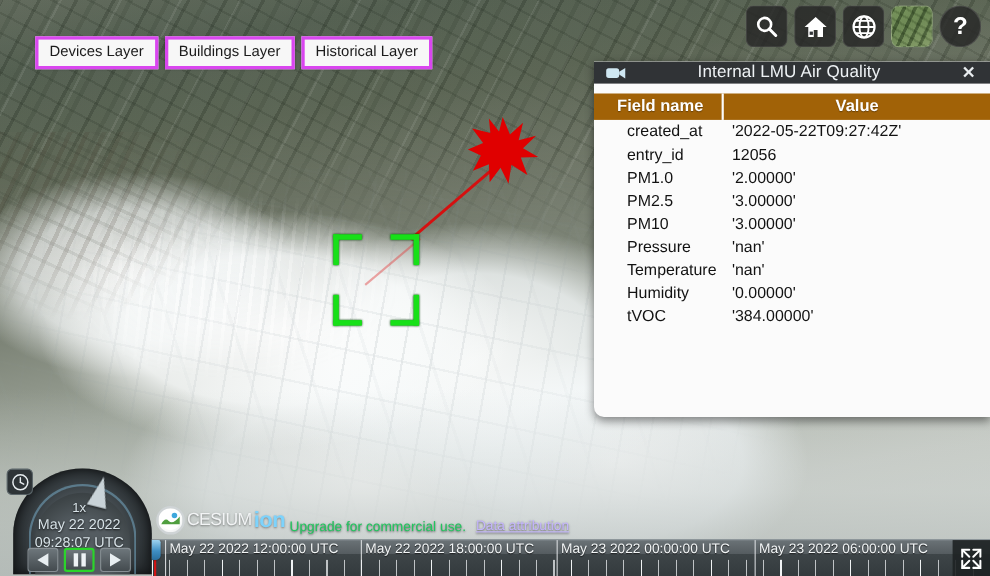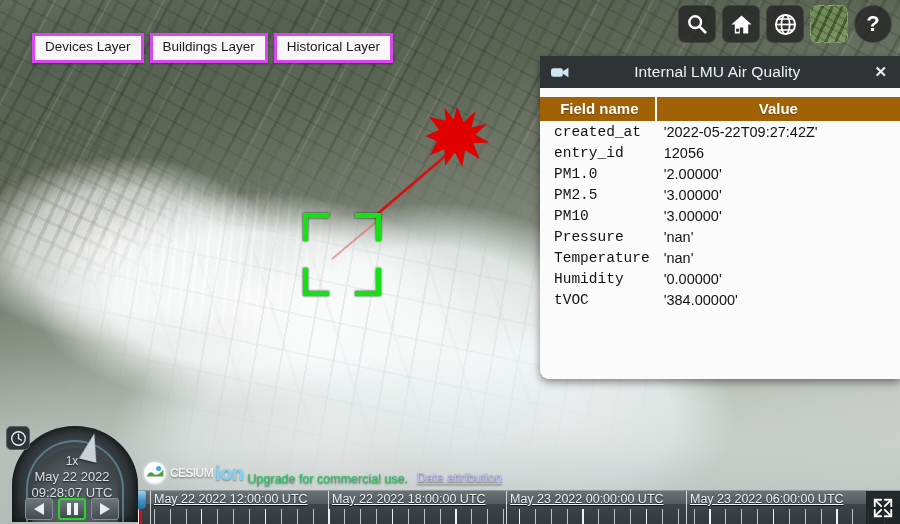--- a/index.html
+++ b/index.html
@@ -157,21 +157,21 @@
   .info-panel {
     position: absolute; left: 540px; top: 56px;
     width: 360px; height: 323px;
     background: #fbfbfb;
     border-radius: 0 0 0 9px;
     box-shadow: 0 3px 9px rgba(0,0,0,.45);
     z-index: 30;
     overflow: hidden;
   }
   .ip-header {
-    height: 32px;
+    height: 20px;
     background: #303336;
     display: flex; align-items: center;
     padding: 0 9px 0 11px;
     position: relative;
   }
   .ip-cam { color: #cfe7f2; display: flex; align-items: center; }
   .ip-title {
     flex: 1; text-align: center;
     color: #eef2f5; font-size: 15.5px;
     letter-spacing: .1px;
@@ -191,40 +191,40 @@
     padding: 3px 6px 4px;
     text-shadow: 0 1px 1px rgba(0,0,0,.35);
   }
   .ip-table th.col-field { width: 104px; border-right: 2px solid #fbfbfb; }
   .ip-table td {
     color: #121212;
     font-size: 14.5px;
     padding: 3px 6px 2px;
     white-space: nowrap;
   }
-  .ip-table td.col-field { padding-left: 14px; font-family: Liberation Mono, monospace; }
+  .ip-table td.col-field { padding-left: 30px; }
   .ip-table td.col-value { padding-left: 8px; }
   .ip-table tr th.col-field { padding-left: 10px; }
 
   
   .credit {
     position: absolute; left: 142px; bottom: 38px;
     display: flex; align-items: flex-end; gap: 4px;
     z-index: 18; pointer-events: none;
   }
   .ion-logo { display: flex; align-items: center; gap: 2px; }
   .ion-badge {
     width: 26px; height: 26px; border-radius: 50%;
     background: radial-gradient(circle at 38% 30%, #ffffff 0 48%, #e6e9ea 100%);
     border: 2px solid #cfd4d6;
     display: flex; align-items: center; justify-content: center;
     overflow: hidden;
   }
   .ion-word {
-    color: #f2f4f5; font-size: 12px; font-weight: bold; letter-spacing: -.6px;
+    color: #f2f4f5; font-size: 16px; font-weight: normal; letter-spacing: -.6px;
     text-shadow: 0 1px 2px rgba(0,0,0,.45);
   }
   .ion-ion {
     color: #7dd3fc; font-size: 20px; font-weight: bold; letter-spacing: -.5px;
     text-shadow: 0 1px 2px rgba(0,0,0,.4);
   }
   .credit-text {
     color: #22c55e; font-size: 12.5px;
     text-shadow: 0 1px 2px rgba(0,0,0,.6);
     margin-bottom: 0;
@@ -313,21 +313,20 @@
     width: 762px; height: 34px;
     background: linear-gradient(#6a7276 0%, #555c60 38%, #3e4548 39%, #333a3d 100%);
     border-top: 1px solid #8d969a;
     z-index: 24; overflow: hidden;
   }
   .tl-labels { position: relative; height: 18px; }
   .tl-label {
     position: absolute; top: 1px;
     color: #f2f5f6; font-size: 12.5px; white-space: nowrap;
     text-shadow: 0 1px 1px rgba(0,0,0,.7);
-    text-decoration: underline;
   }
   .tl-major { position: absolute; top: 0; width: 1px; height: 34px; background: #eceff1; opacity: .85; }
   .tl-ticks {
     position: absolute; left: 0; top: 18px; width: 762px; height: 16px;
     background-image: repeating-linear-gradient(to right, rgba(236,239,241,.75) 0px, rgba(236,239,241,.75) 1px, rgba(0,0,0,0) 1px, rgba(0,0,0,0) 15.875px);
   }
   .tl-ticks-major {
     position: absolute; left: 0; top: 18px; width: 762px; height: 16px;
     background-image: repeating-linear-gradient(to right, rgba(245,248,249,.9) 0px, rgba(245,248,249,.9) 1px, rgba(0,0,0,0) 1px, rgba(0,0,0,0) 63.5px);
   }

